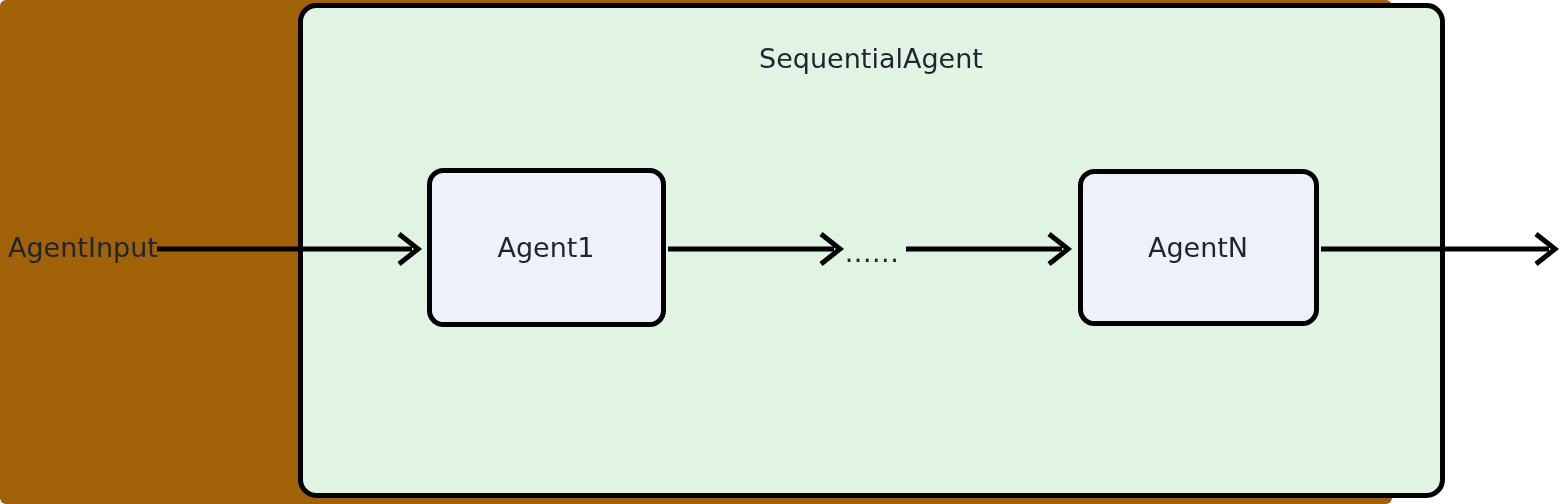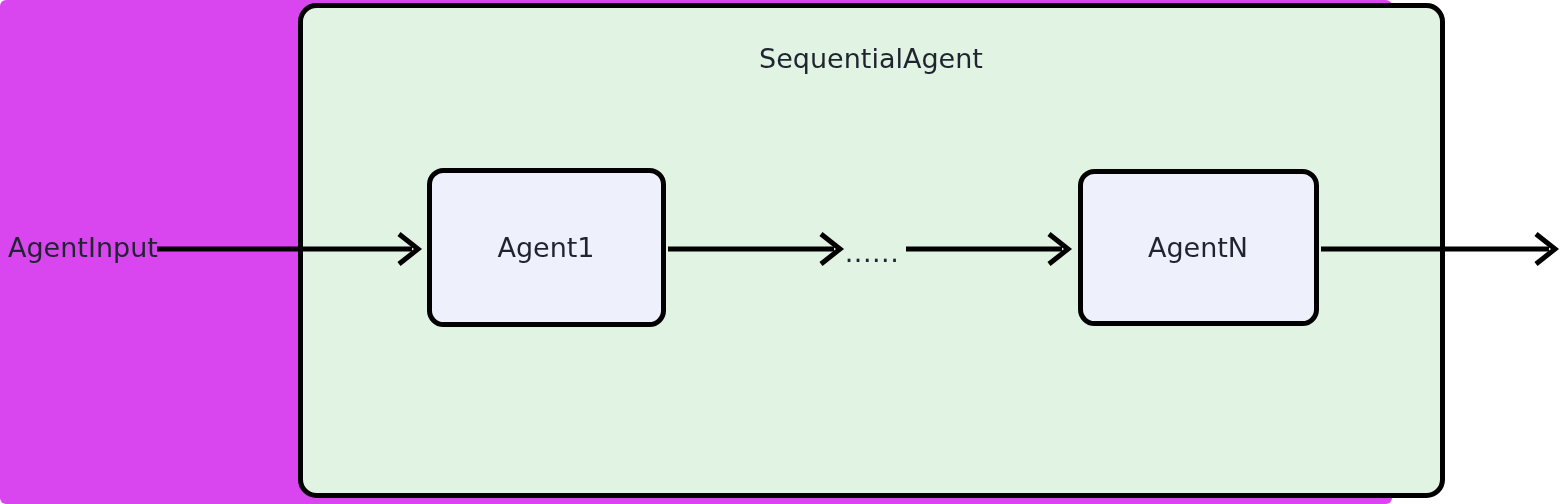--- a/index.html
+++ b/index.html
@@ -10,21 +10,21 @@
   body {
     width: 1560px;
     height: 504px;
     font-family: "DejaVu Sans", "Liberation Sans", sans-serif;
     overflow: hidden;
   }
   #diagram-root {
     position: relative;
     width: 1392px;
     height: 504px;
-    background: #d946ef;
+    background: #a16207;
     border-radius: 6px;
   }
   #diagram-svg {
     position: absolute;
     top: 0;
     left: 0;
     width: 1560px;
     height: 504px;
     display: block;
   }

